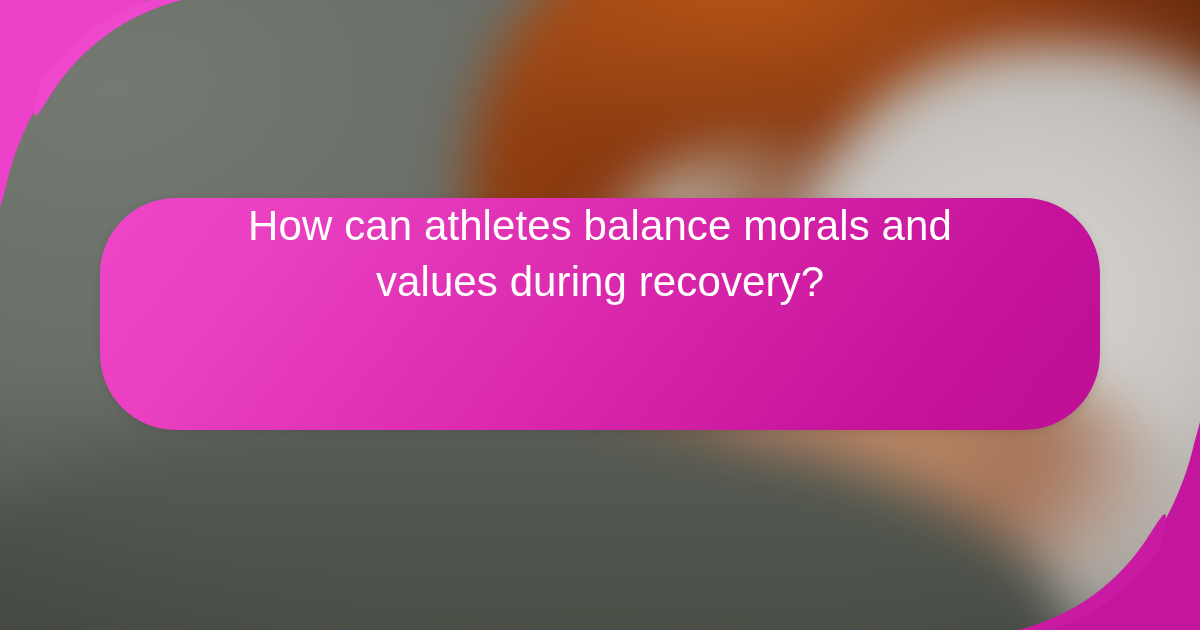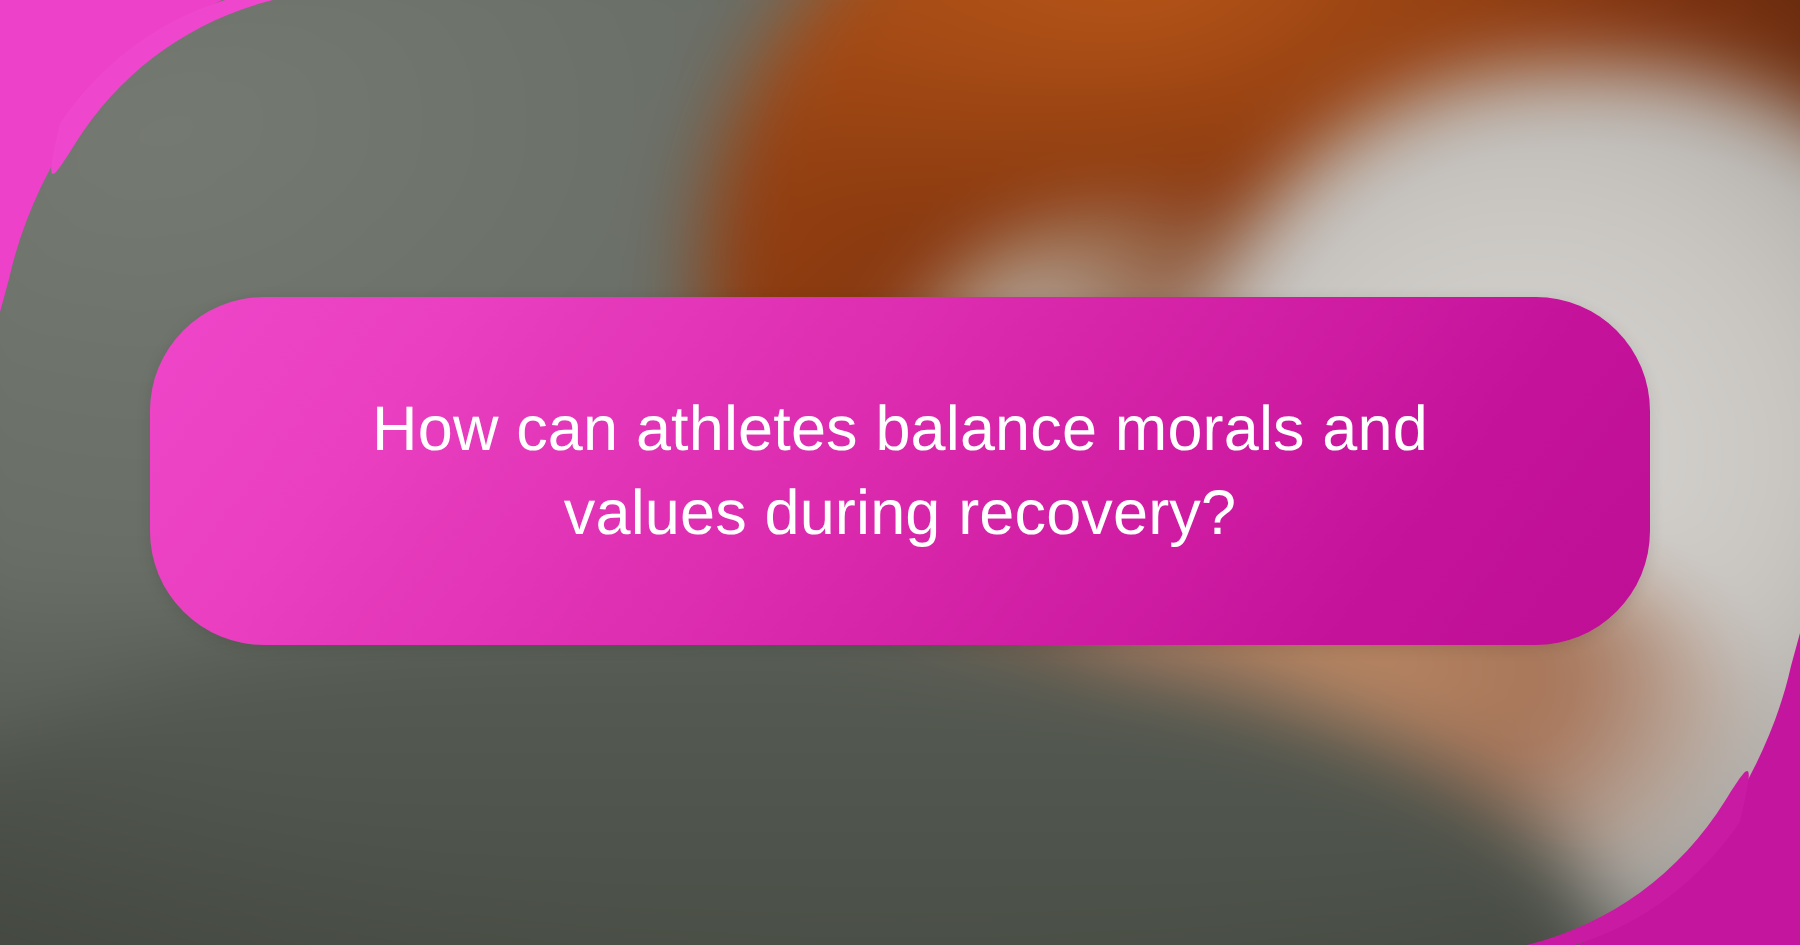--- a/index.html
+++ b/index.html
@@ -120,21 +120,20 @@
   
   .quote-card {
     position:absolute;
     left:100px;
     top:198px;
     width:1000px;
     height:232px;
     border-radius:76px;
     z-index:3;
     display:flex;
-    align-items:center;
     justify-content:center;
     background:linear-gradient(128deg, #ef45c8 0%, #e93fc0 18%, #d927ab 52%, #c5129b 82%, #bd0f95 100%);
     box-shadow:0 2px 10px rgba(0,0,0,0.10);
   }
 
   .quote-text {
     color:#ffffff;
     font-family:"Liberation Sans", sans-serif;
     font-size:42px;
     font-weight:400;

